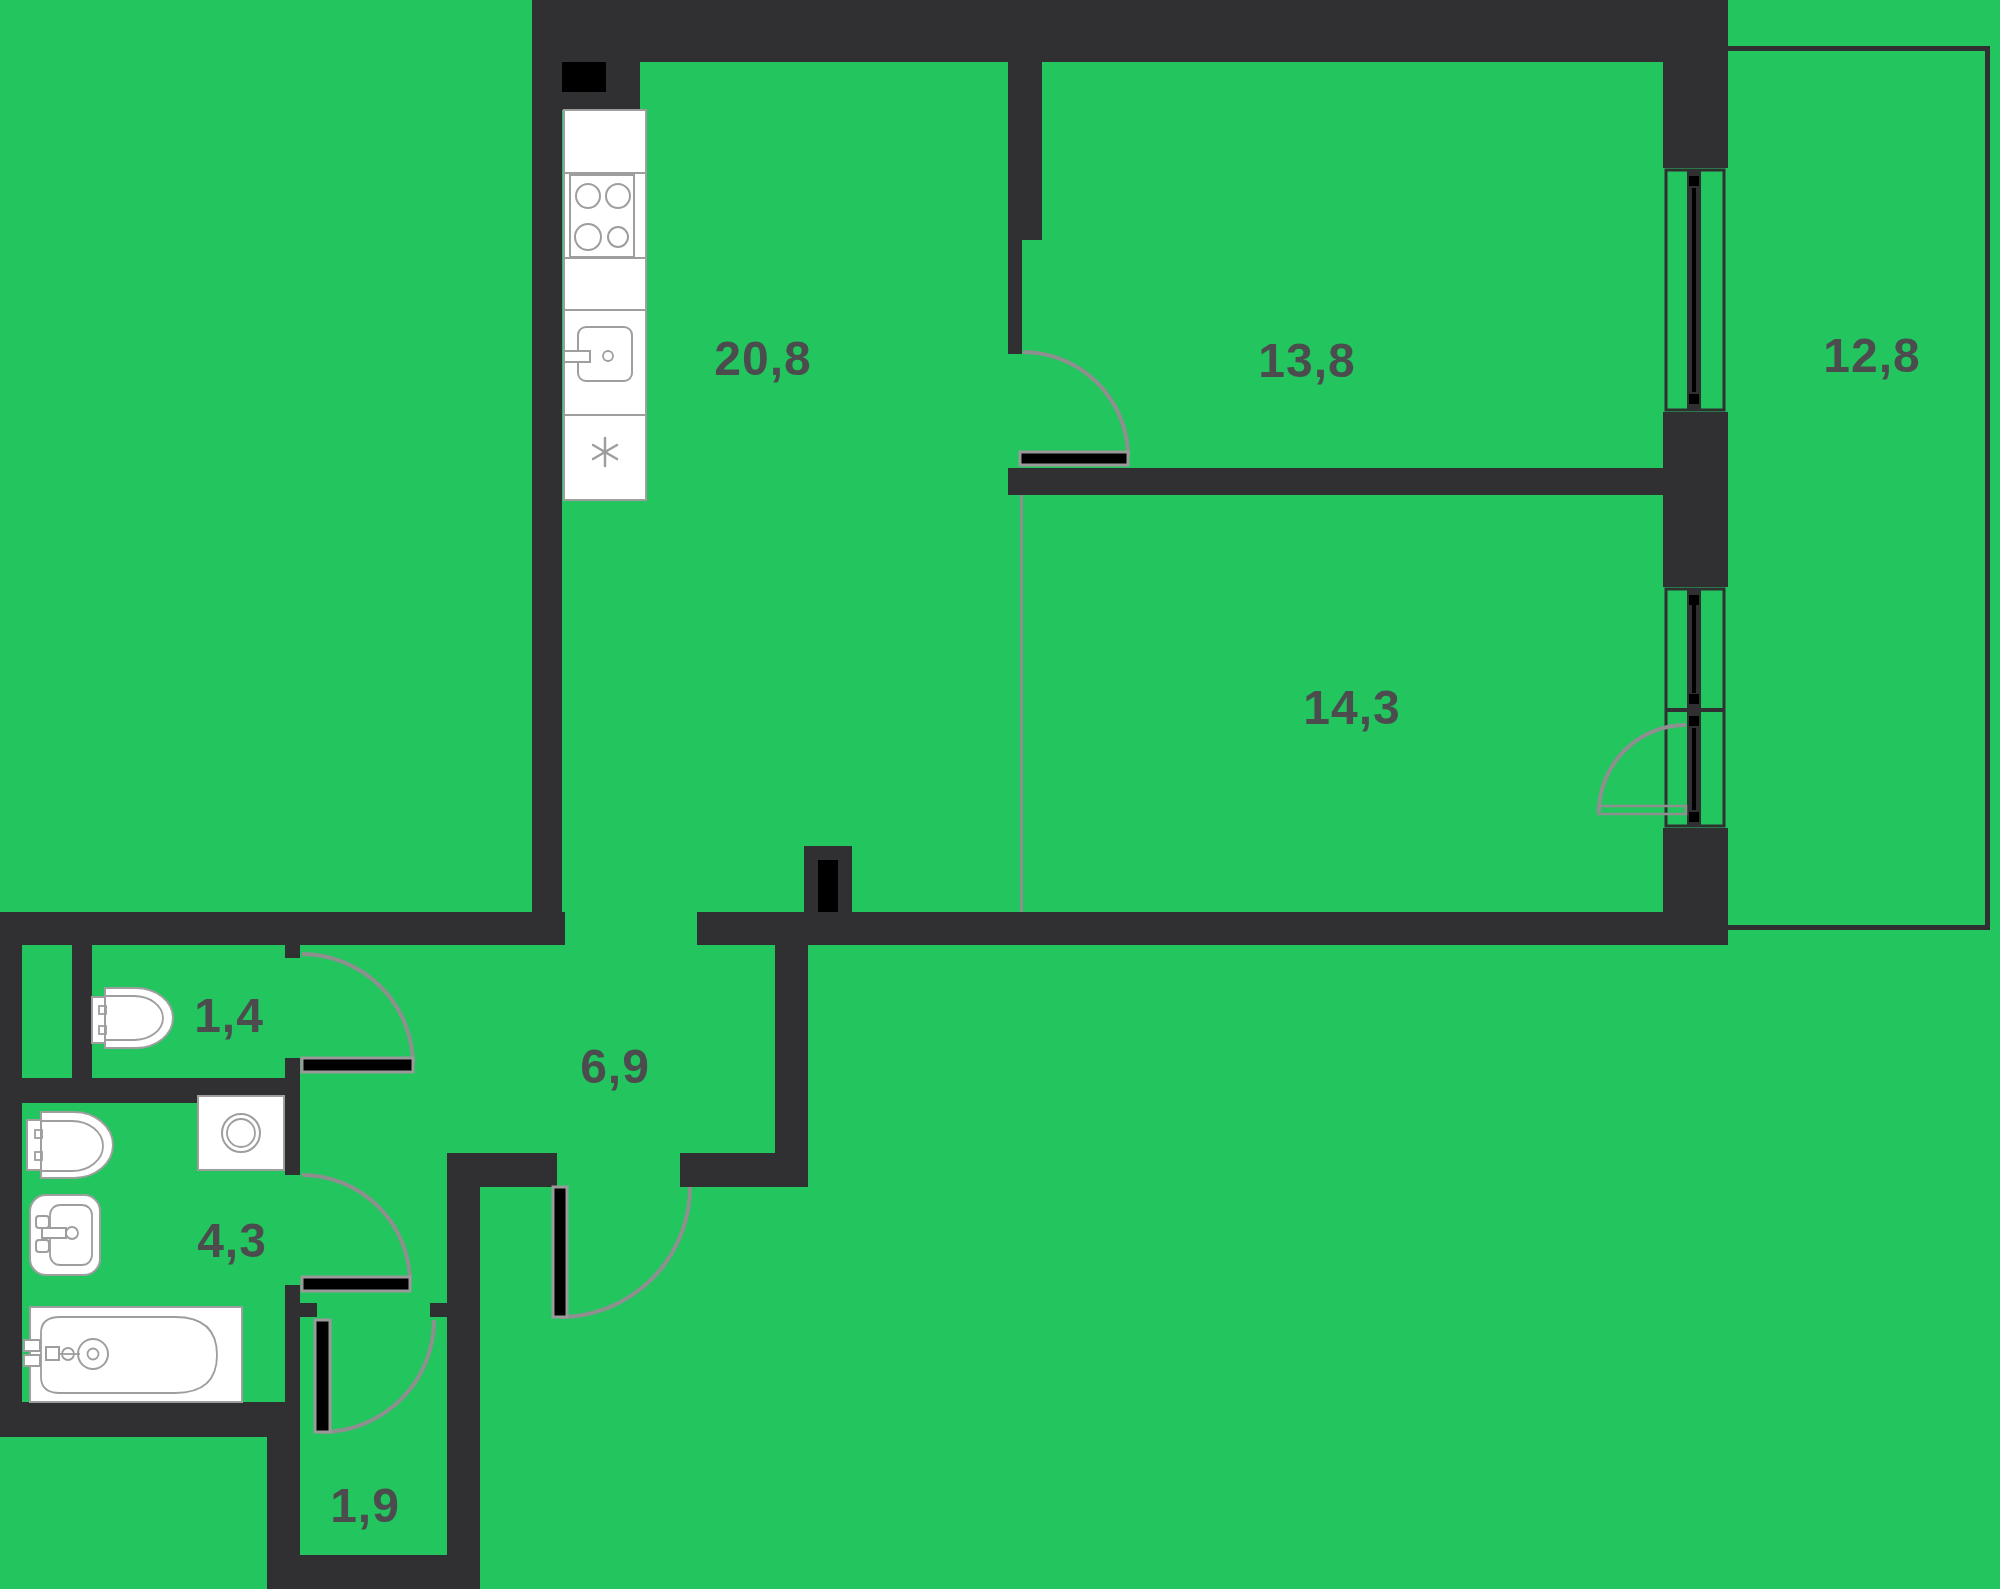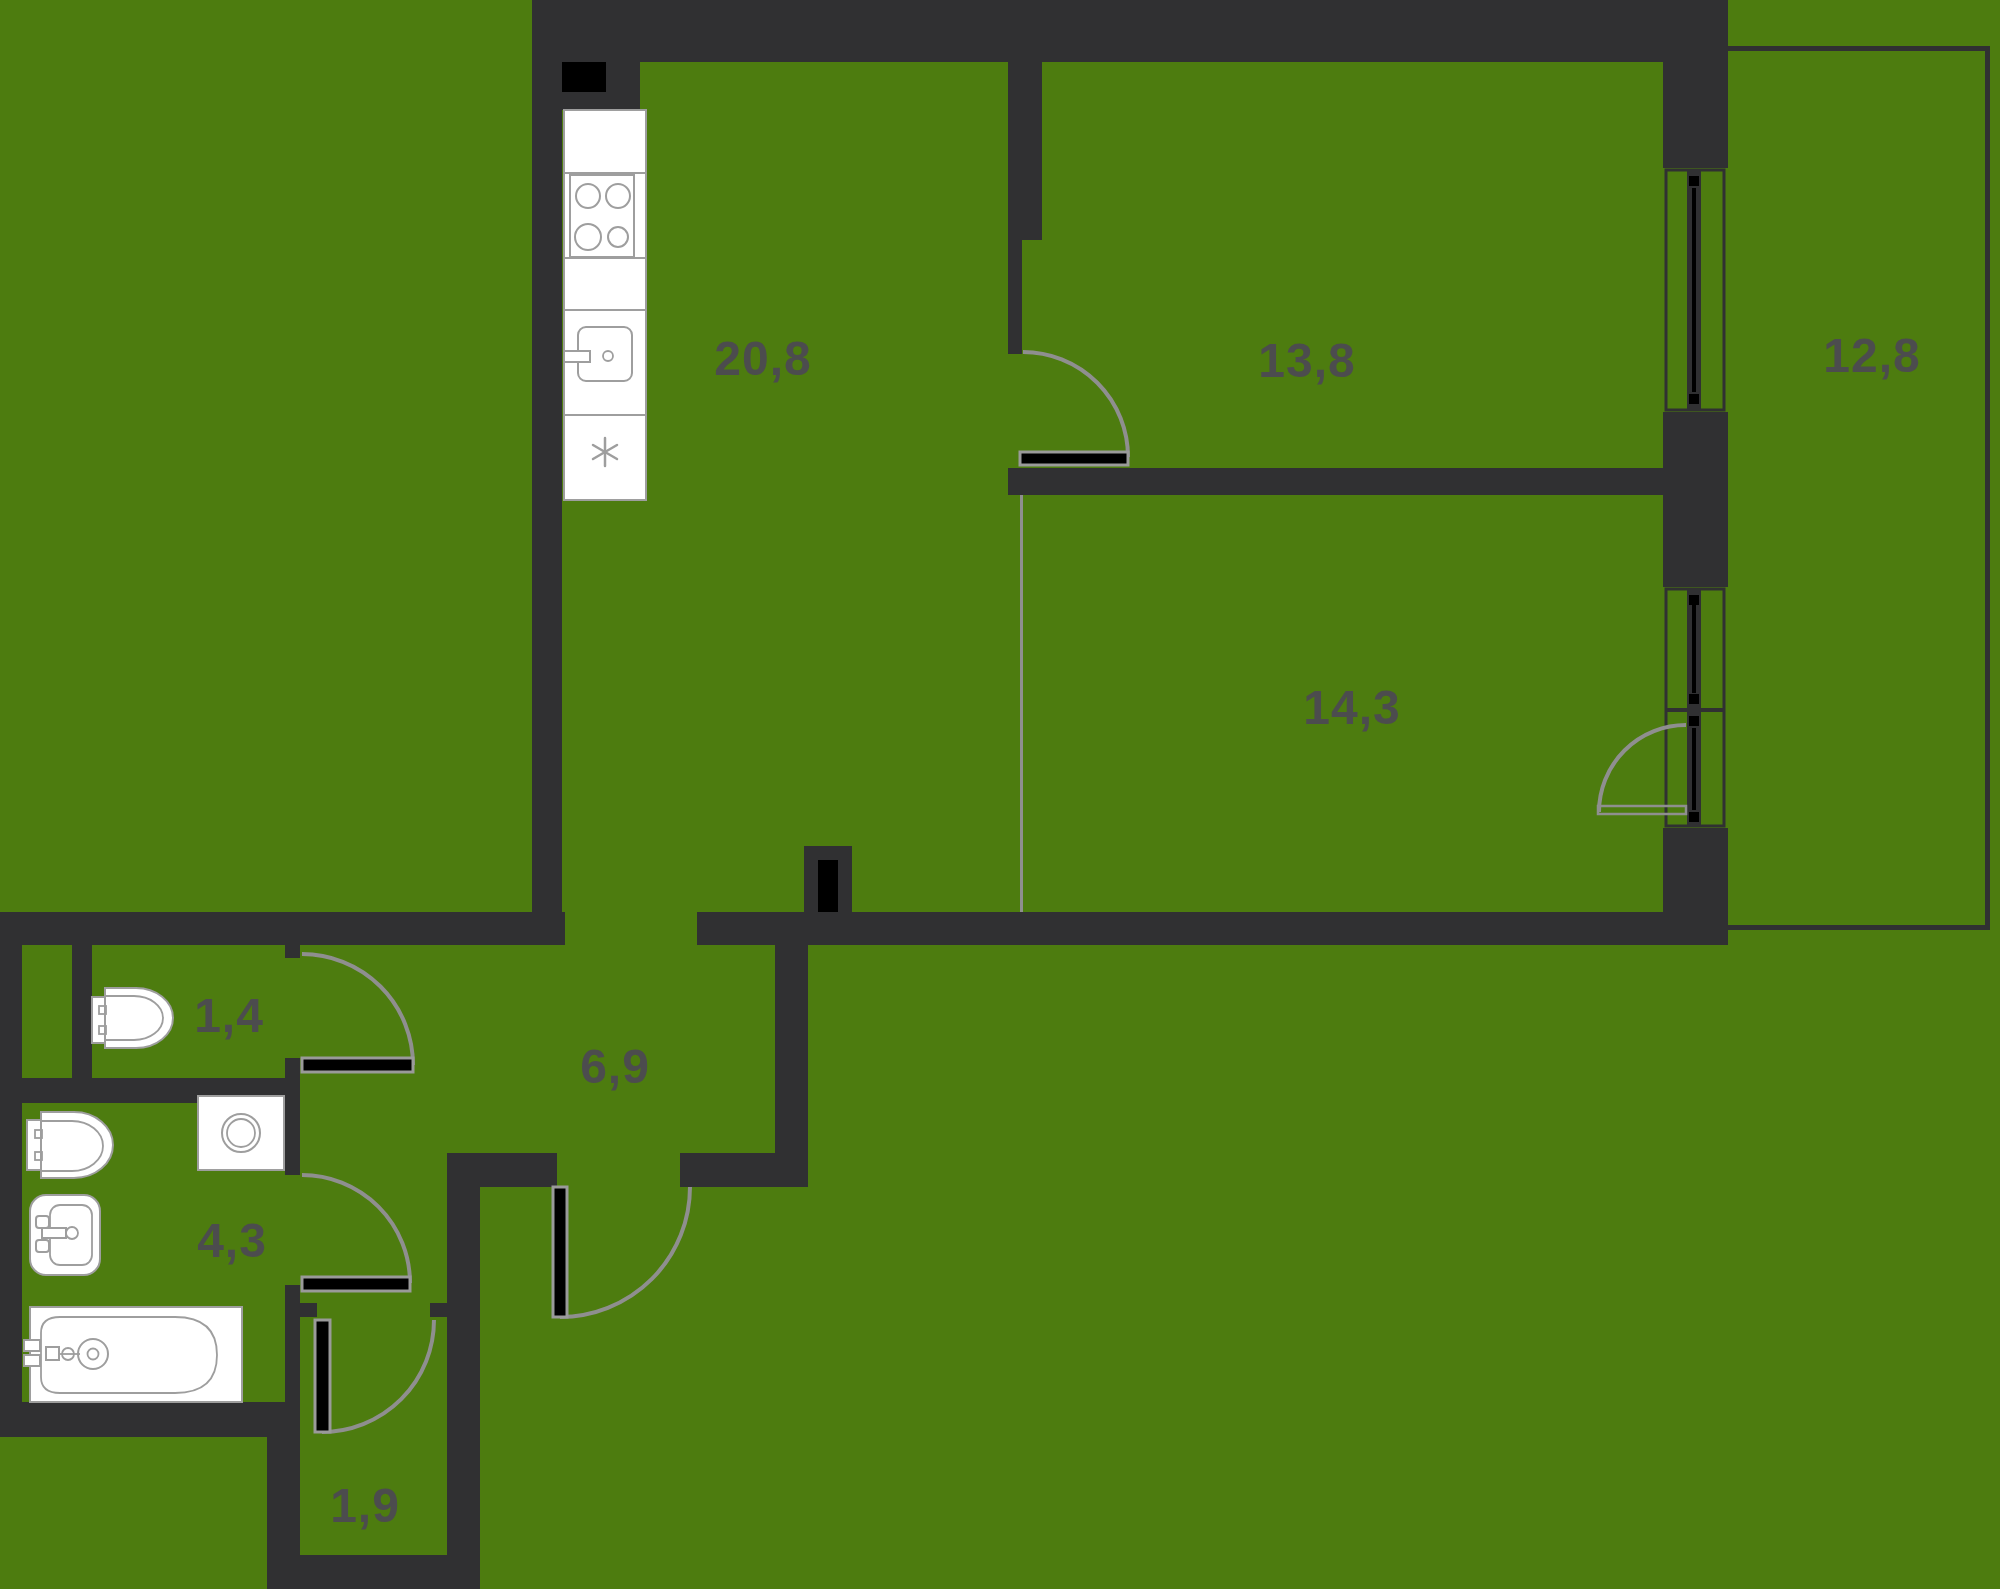--- a/index.html
+++ b/index.html
@@ -1,16 +1,16 @@
 <!DOCTYPE html>
 <html><head>
 <meta charset="utf-8">
 <style>
   html,body{margin:0;padding:0;background:#000;}
-  .stage{position:relative;width:2000px;height:1589px;background:#4d7c0f;overflow:hidden;}
+  .stage{position:relative;width:2000px;height:1589px;background:#22c55e;overflow:hidden;}
   svg{position:absolute;left:0;top:0;}
   .wall{fill:#303032;stroke:none;}
   .hole{fill:#000;stroke:none;}
   .thin{fill:#8f8f8f;stroke:none;}
   .arc{fill:none;stroke:#8f8f8f;stroke-width:4;}
   .leaf{fill:#000;stroke:#9a9a9a;stroke-width:3;}
   .leafthin{fill:none;stroke:#8f8f8f;stroke-width:2.5;}
   .winframe{fill:none;stroke:#303032;stroke-width:3;}
   .winbar{fill:#303032;stroke:none;}
   .fix{fill:#fff;stroke:#9e9e9e;stroke-width:2;}

